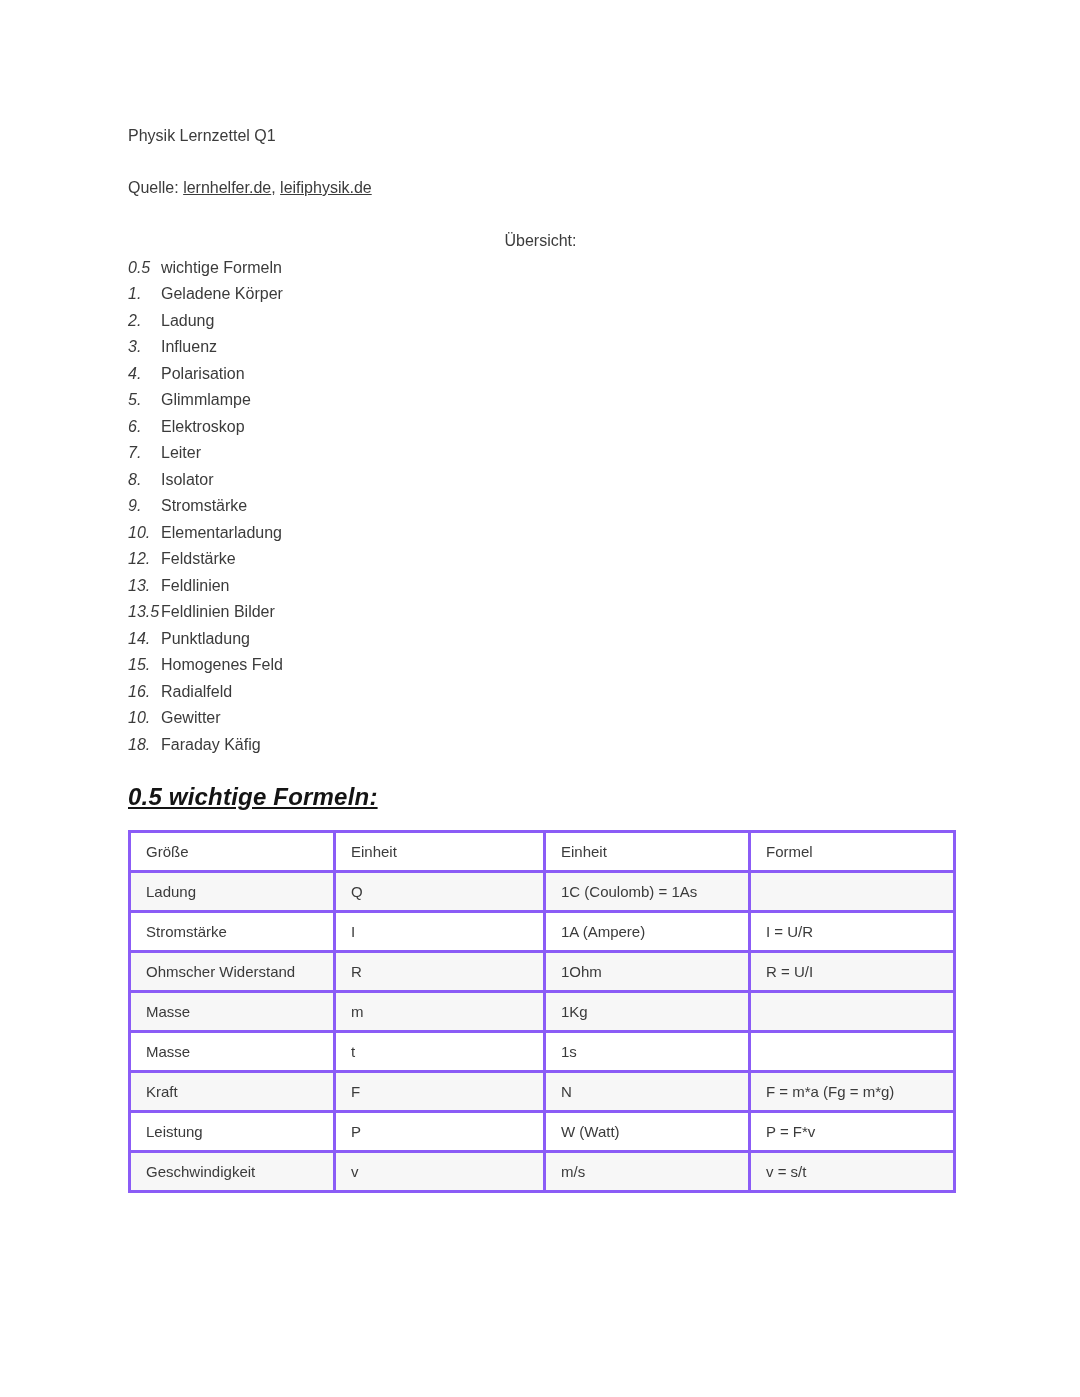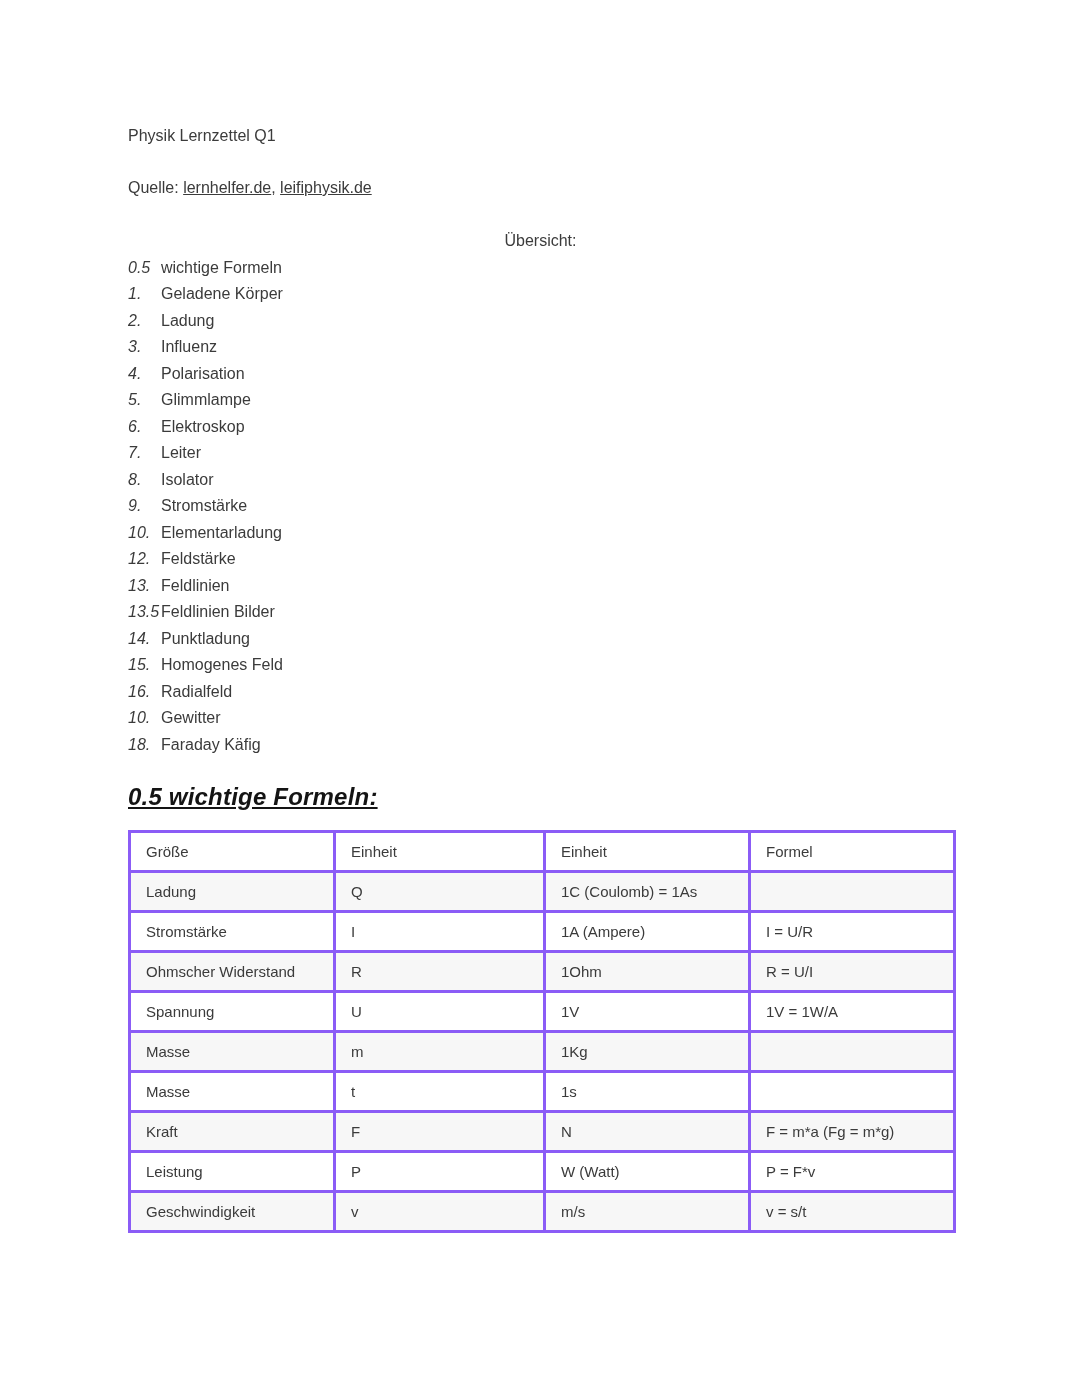--- a/index.html
+++ b/index.html
@@ -142,26 +142,20 @@
         <td>I</td>
         <td>1A (Ampere)</td>
         <td>I = U/R</td>
       </tr>
       <tr class="row-gray">
         <td>Ohmscher Widerstand</td>
         <td>R</td>
         <td>1Ohm</td>
         <td>R = U/I</td>
       </tr>
-      <tr>
-        <td>Spannung</td>
-        <td>U</td>
-        <td>1V</td>
-        <td>1V = 1W/A</td>
-      </tr>
       <tr class="row-gray">
         <td>Masse</td>
         <td>m</td>
         <td>1Kg</td>
         <td></td>
       </tr>
       <tr>
         <td>Masse</td>
         <td>t</td>
         <td>1s</td>

